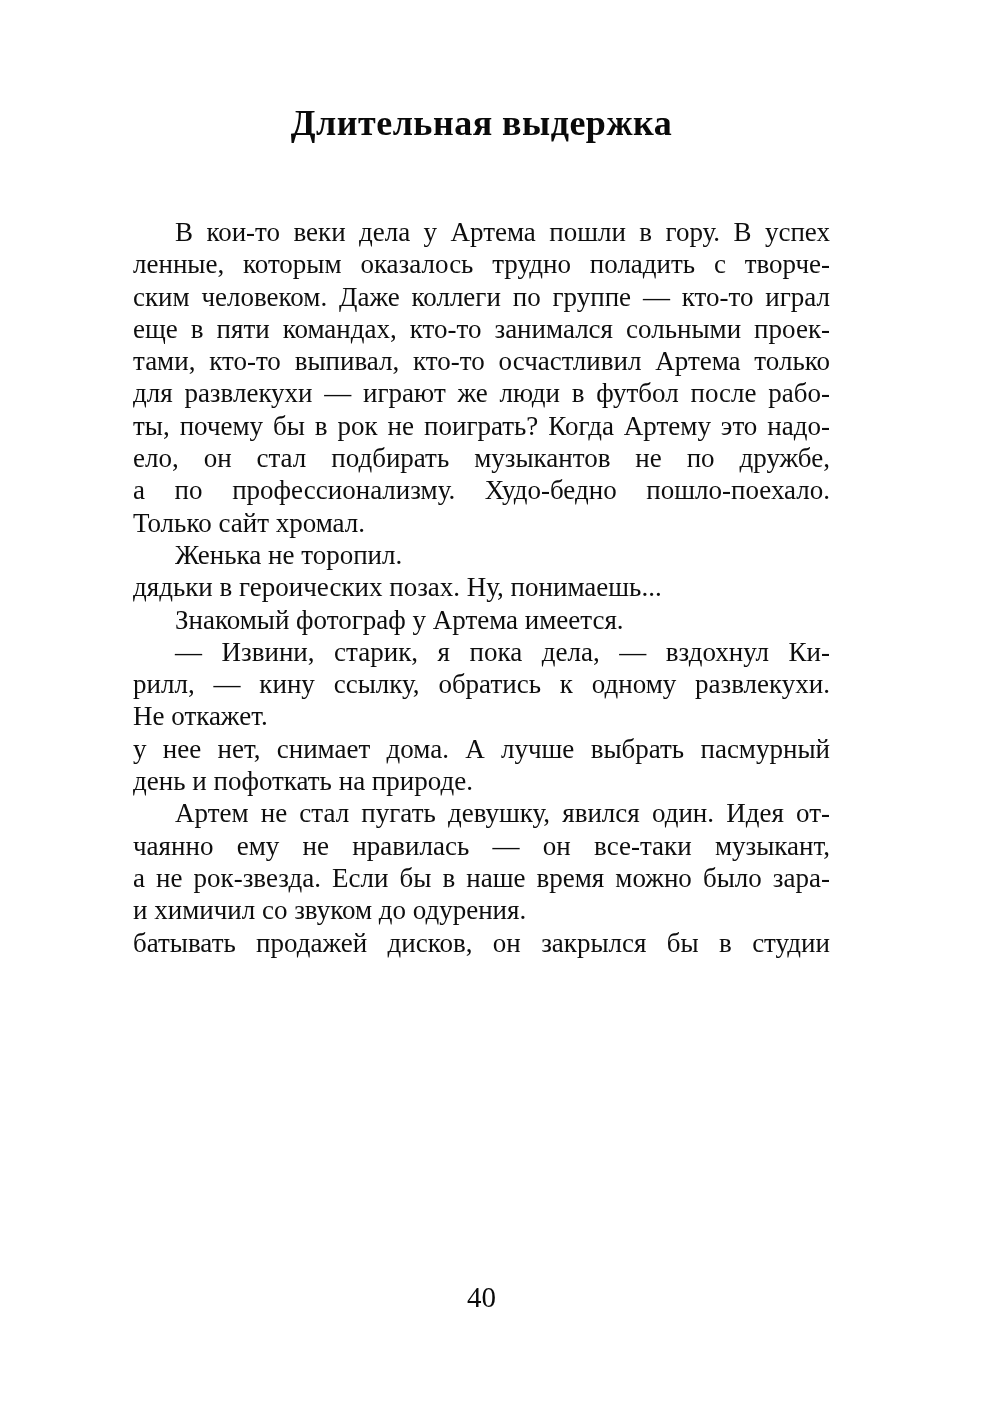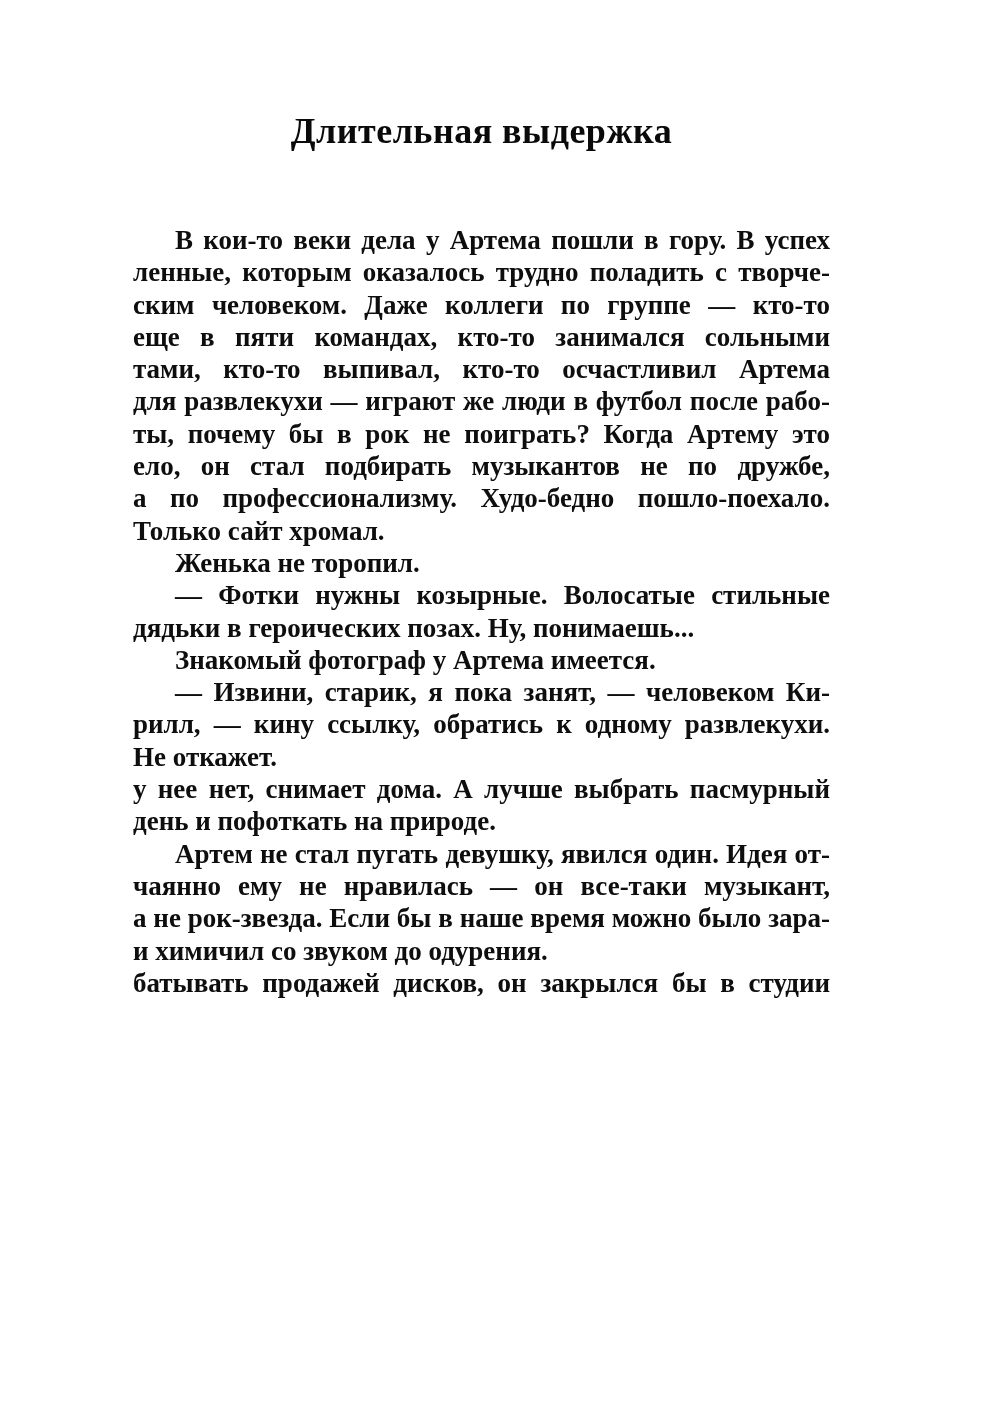--- a/index.html
+++ b/index.html
@@ -18,21 +18,21 @@
     box-sizing: border-box;
     overflow: hidden;
   }
   .content {
     position: absolute;
     left: 133px;
     top: 0;
     width: 697px;
   }
   .title {
-    margin: 16px;
+    margin: 8px;
     padding-top: 94px;
     font-size: 36px;
     font-weight: bold;
     text-align: center;
     letter-spacing: 0.5px;
     color: #0a0a0a;
   }
   .body-text {
     margin-top: 72px;
     font-size: 27px;
@@ -40,21 +40,20 @@
   .paragraph {
     margin: 0;
   }
   .line {
     line-height: 32.3px;
     height: 32.3px;
     white-space: normal;
     text-align: justify;
     text-align-last: justify;
     overflow: hidden;
-    font-weight: bold;
   }
   .line.last {
     text-align-last: left;
   }
   .line.first {
     text-indent: 42px;
   }
   .page-number {
     position: absolute;
     left: 133px;
@@ -81,37 +80,37 @@
           <div class="line">для развлекухи — играют же люди в футбол после рабо-</div>
           <div class="line">ты, почему бы в рок не поиграть? Когда Артему это надо-</div>
           <div class="line">ело, он стал подбирать музыкантов не по дружбе,</div>
           <div class="line">а по профессионализму. Худо-бедно пошло-поехало.</div>
           <div class="line last">Только сайт хромал.</div>
         </div>
         <div class="paragraph">
           <div class="line first last">Женька не торопил.</div>
         </div>
         <div class="paragraph">
-          <div class="line first">— Фотки нужны козырные. Волосатые стильные</div>
           <div class="line last">дядьки в героических позах. Ну, понимаешь...</div>
         </div>
         <div class="paragraph">
           <div class="line first last">Знакомый фотограф у Артема имеется.</div>
         </div>
         <div class="paragraph">
-          <div class="line first">— Извини, старик, я пока занят, — человеком Ки-</div>
+          <div class="line first">— Извини, старик, я пока дела, — вздохнул Ки-</div>
           <div class="line">рилл, — кину ссылку, обратись к одному развлекухи.</div>
           <div class="line last">Не откажет.</div>
         </div>
         <div class="paragraph">
           <div class="line">у нее нет, снимает дома. А лучше выбрать пасмурный</div>
           <div class="line last">день и пофоткать на природе.</div>
         </div>
         <div class="paragraph">
           <div class="line first">Артем не стал пугать девушку, явился один. Идея от-</div>
           <div class="line">чаянно ему не нравилась — он все-таки музыкант,</div>
           <div class="line">а не рок-звезда. Если бы в наше время можно было зара-</div>
           <div class="line last">и химичил со звуком до одурения.</div>
           <div class="line">батывать продажей дисков, он закрылся бы в студии</div>
         </div>
       </div>
   </div>
+  <div class="page-number">40</div>
 </div>
 
 </body></html>

